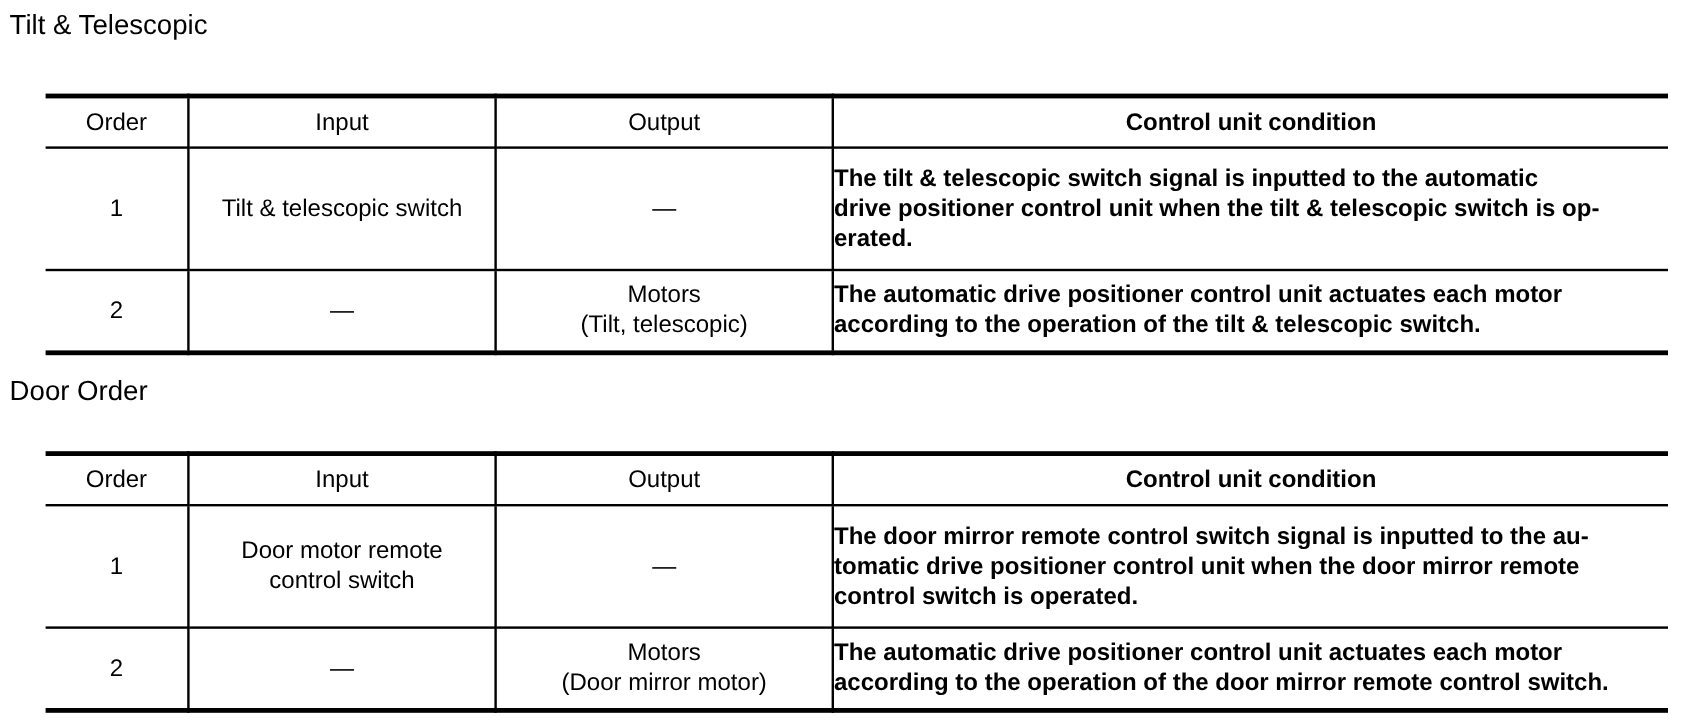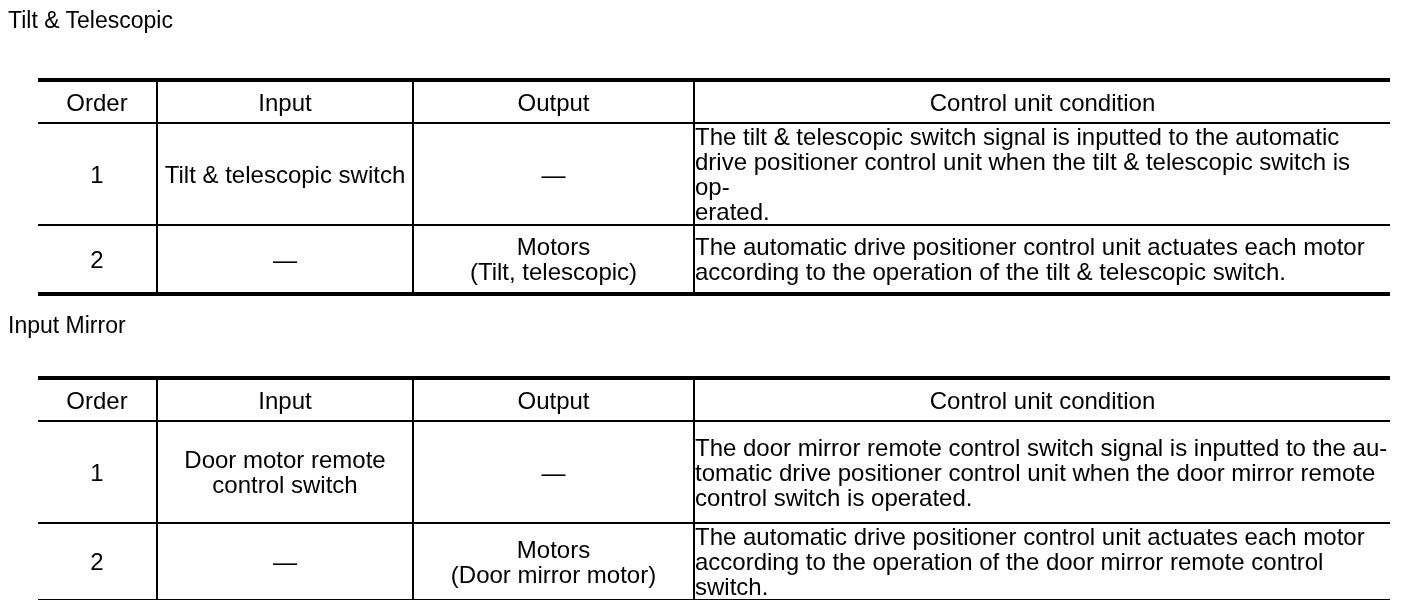--- a/index.html
+++ b/index.html
@@ -30,28 +30,28 @@
     margin-left: 38px;
     width: 1352px;
     border-top: 4px solid #000;
     border-bottom: 4px solid #000;
   }
   .table-first  { margin-top: 45px; }
   .table-second { margin-top: 38px; }
 
   .doc-table th, .doc-table td {
     border: 2px solid #000;
-    font-size: 24px;
+    font-size: 20px;
     line-height: 25px;
     vertical-align: middle;
     padding: 0;
     overflow: hidden;
   }
   .doc-table th:first-child, .doc-table td:first-child { border-left: none; }
-  .doc-table th:last-child,  .doc-table td:last-child  { border-right: none; }
+  .doc-table th:last-child,  .doc-table td:last-child  { border-right: none; font-weight: bold; }
 
   .doc-table th {
     font-weight: 400;
     text-align: center;
     height: 40px;
   }
   .row-tall  td { height: 100px; }
   .row-short td { height: 66px; }
 
   .cell-center { text-align: center; }
@@ -107,21 +107,21 @@
         <td class="cell-center">2</td>
         <td class="cell-center">—</td>
         <td class="cell-left">Motors
 (Tilt, telescopic)</td>
         <td class="cell-condition">The automatic drive positioner control unit actuates each motor
 according to the operation of the tilt &amp; telescopic switch.</td>
       </tr>
     </tbody>
   </table>
 
-  <h2 class="section-heading heading-second">Input Mirror</h2>
+  <h2 class="section-heading heading-second">Door Order</h2>
 
   <table class="doc-table table-second">
     <colgroup>
       <col class="col-order">
         <col class="col-input">
         <col class="col-output">
         <col class="col-cond">
     </colgroup>
     <thead>
       <tr>

